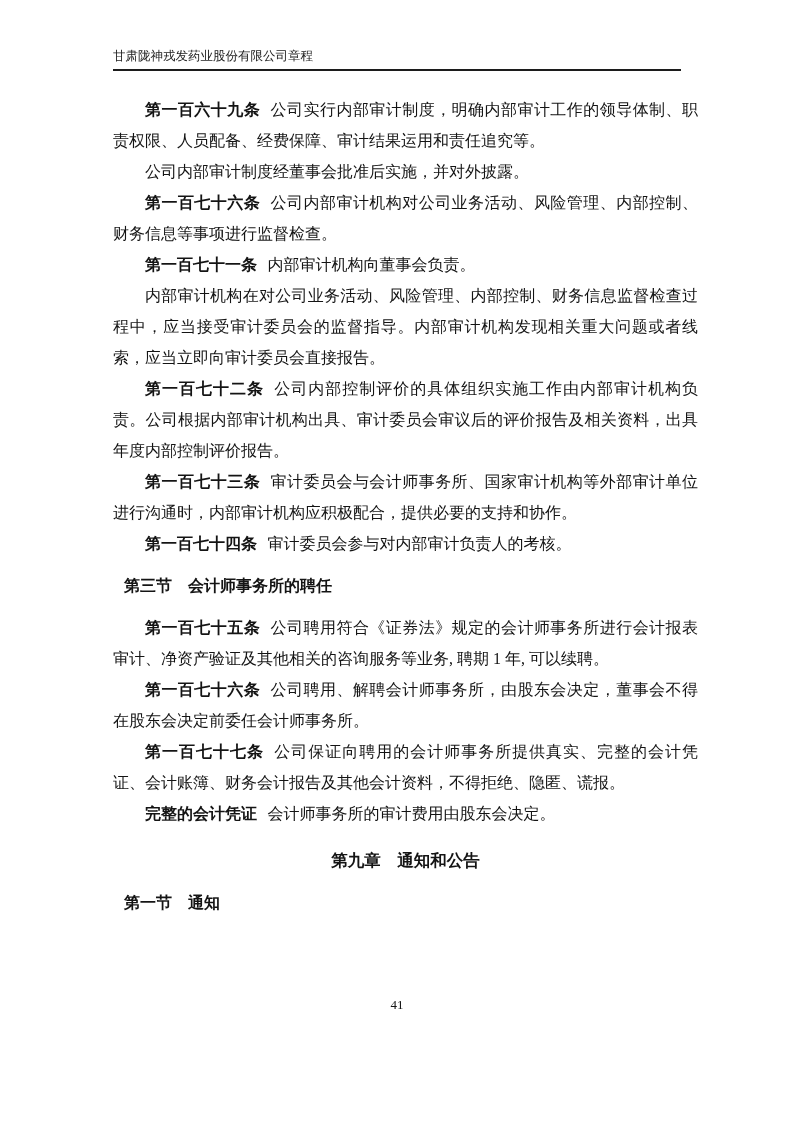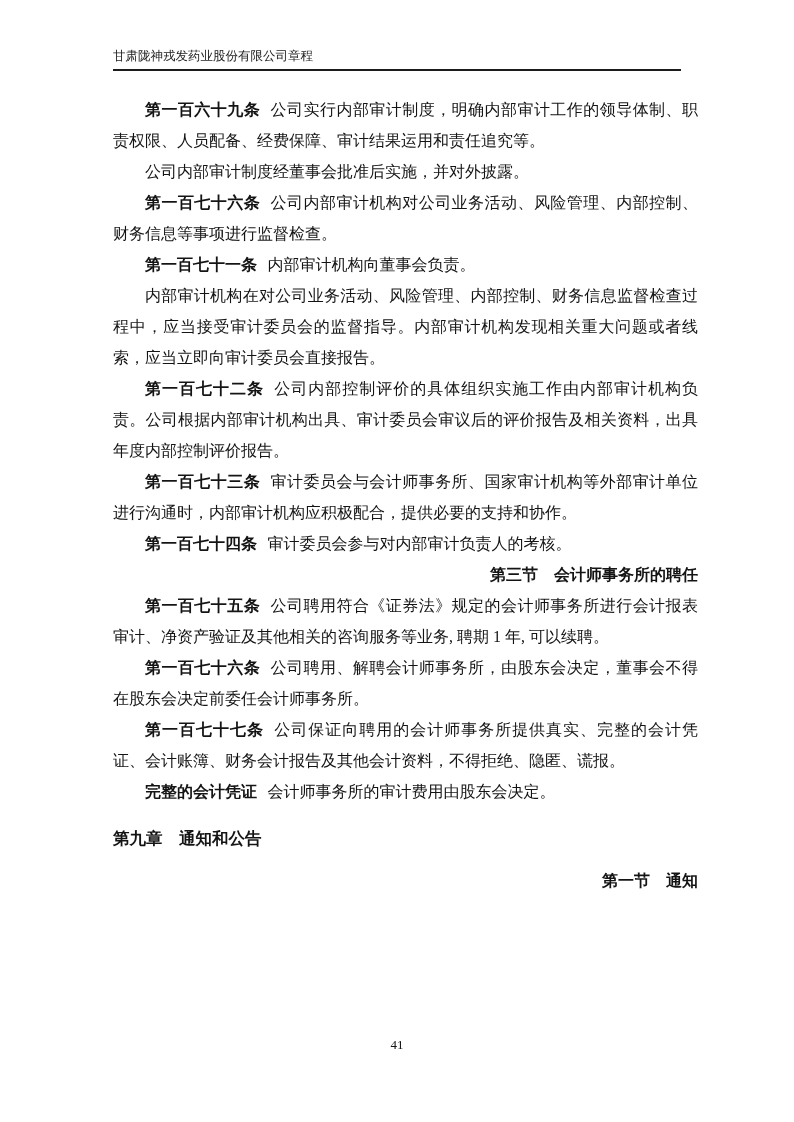--- a/index.html
+++ b/index.html
@@ -35,38 +35,38 @@
   .para{
     margin:0;
     text-indent:2em;
   }
   .art-num{
     font-weight:bold;
     margin-right:0.65em;
   }
   .sec-heading{
     font-weight:bold;
-    text-align:right;
+    text-align:left;
     font-size:16px;
     line-height:31px;
-    margin:0;
+    margin:11px;
   }
   .chap-heading{
     font-weight:bold;
-    text-align:left;
+    text-align:center;
     font-size:16.5px;
     line-height:31px;
     margin:16px 0 0 0;
   }
   .sec-heading.after-chapter{
     margin-top:11px;
   }
   .footer{
     position:absolute;
-    top:1036px;left:0;right:0;
+    top:996px;left:0;right:0;
     text-align:center;
     font-size:13px;
     line-height:18px;
     color:#141414;
   }
 </style>
 </head>
 <body>
 
 <div class="page">

